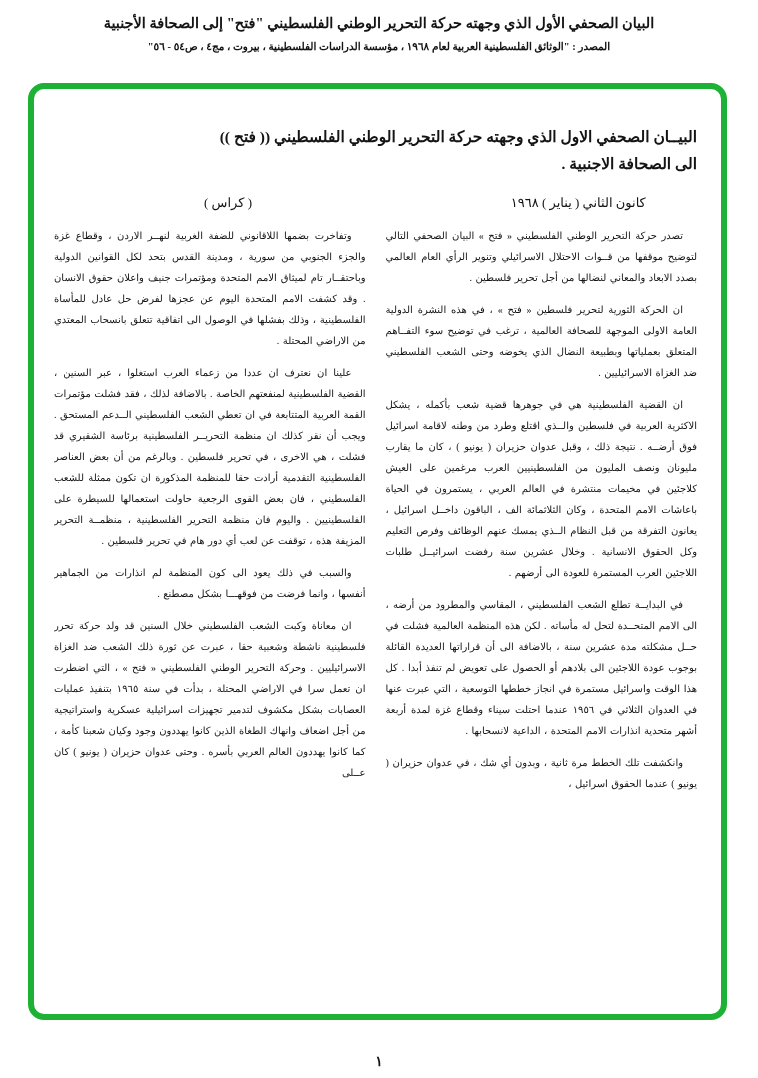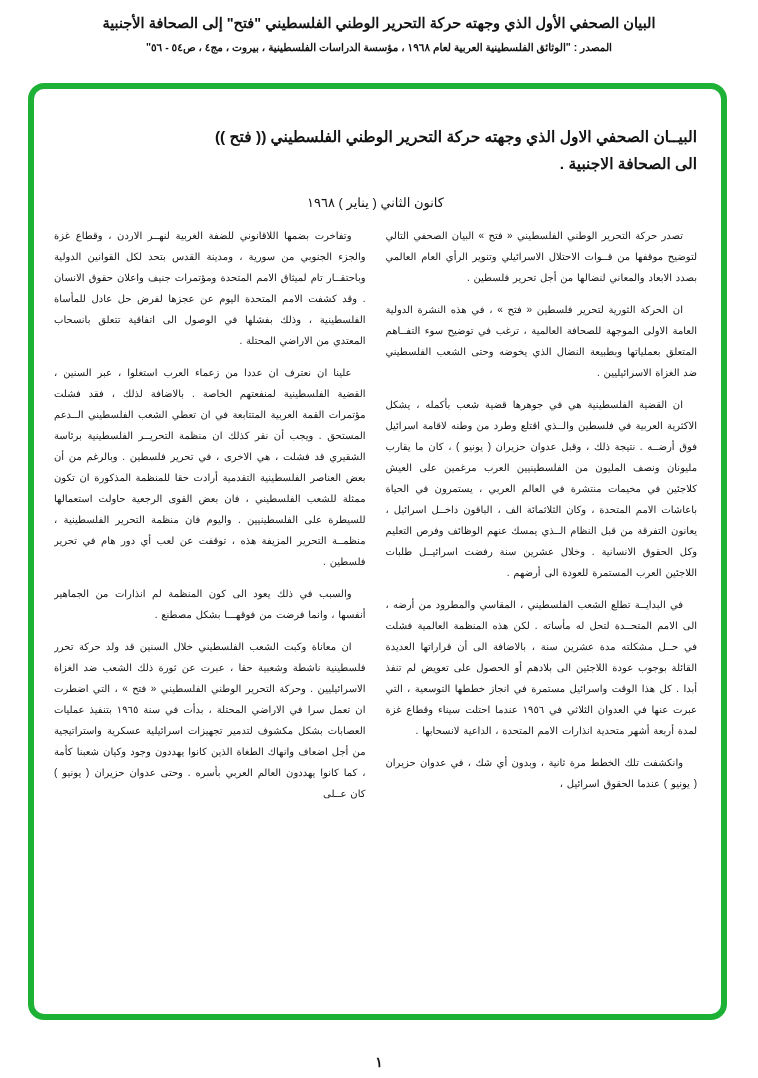--- a/index.html
+++ b/index.html
@@ -1,21 +1,21 @@
 <!DOCTYPE html>
 <html dir="rtl" lang="ar"><head>
 <meta charset="utf-8">
 <style>
   html, body { margin: 0; padding: 0; background: #ffffff; }
   .page {
     position: relative;
     width: 758px;
     height: 1078px;
     background: #ffffff;
-    font-family: Liberation Sans, sans-serif;
+    font-family: Liberation Serif, serif;
     color: #141414;
     overflow: hidden;
   }
   .page-header { text-align: center; padding-top: 12px; }
   .hdr-title {
     font-weight: bold;
     font-size: 14.5px;
     line-height: 22px;
     letter-spacing: 0;
   }
@@ -87,20 +87,21 @@
 
   <div class="doc-frame" style="border-color: rgb(29, 177, 53);">
 
     <h1 class="doc-title">
       <span style="display:block">البيــان الصحفي الاول الذي وجهته حركة التحرير الوطني الفلسطيني (( فتح ))</span>
       <span style="display:block">الى الصحافة الاجنبية .</span>
     </h1>
 
     <div class="meta-row">
       <div class="meta-cell meta-date">كانون الثاني ( يناير ) ١٩٦٨</div>
+      <div class="meta-cell meta-kras">( كراس )</div>
     </div>
 
     <div class="columns">
       <div class="column">
         <p>تصدر حركة التحرير الوطني الفلسطيني « فتح » البيان الصحفي التالي لتوضيح موقفها من قــوات الاحتلال الاسرائيلي وتنوير الرأي العام العالمي بصدد الابعاد والمعاني لنضالها من أجل تحرير فلسطين .</p>
         <p>ان الحركة الثورية لتحرير فلسطين « فتح » ، في هذه النشرة الدولية العامة الاولى الموجهة للصحافة العالمية ، ترغب في توضيح سوء التفــاهم المتعلق بعملياتها وبطبيعة النضال الذي يخوضه وحتى الشعب الفلسطيني ضد الغزاة الاسرائيليين .</p>
         <p>ان القضية الفلسطينية هي في جوهرها قضية شعب بأكمله ، يشكل الاكثرية العربية في فلسطين والــذي اقتلع وطرد من وطنه لاقامة اسرائيل فوق أرضــه . نتيجة ذلك ، وقبل عدوان حزيران ( يونيو ) ، كان ما يقارب مليونان ونصف المليون من الفلسطينيين العرب مرغمين على العيش كلاجئين في مخيمات منتشرة في العالم العربي ، يستمرون في الحياة باعاشات الامم المتحدة ، وكان الثلاثمائة الف ، الباقون داخــل اسرائيل ، يعانون التفرقة من قبل النظام الــذي يمسك عنهم الوظائف وفرص التعليم وكل الحقوق الانسانية . وخلال عشرين سنة رفضت اسرائيــل طلبات اللاجئين العرب المستمرة للعودة الى أرضهم .</p>
         <p>في البدايــة تطلع الشعب الفلسطيني ، المقاسي والمطرود من أرضه ، الى الامم المتحــدة لتحل له مأساته . لكن هذه المنظمة العالمية فشلت في حــل مشكلته مدة عشرين سنة ، بالاضافة الى أن قراراتها العديدة القائلة بوجوب عودة اللاجئين الى بلادهم أو الحصول على تعويض لم تنفذ أبدا . كل هذا الوقت واسرائيل مستمرة في انجاز خططها التوسعية ، التي عبرت عنها في العدوان الثلاثي في ١٩٥٦ عندما احتلت سيناء وقطاع غزة لمدة أربعة أشهر متحدية انذارات الامم المتحدة ، الداعية لانسحابها .</p>
         <p>وانكشفت تلك الخطط مرة ثانية ، وبدون أي شك ، في عدوان حزيران ( يونيو ) عندما الحقوق اسرائيل ،</p>
       </div>

